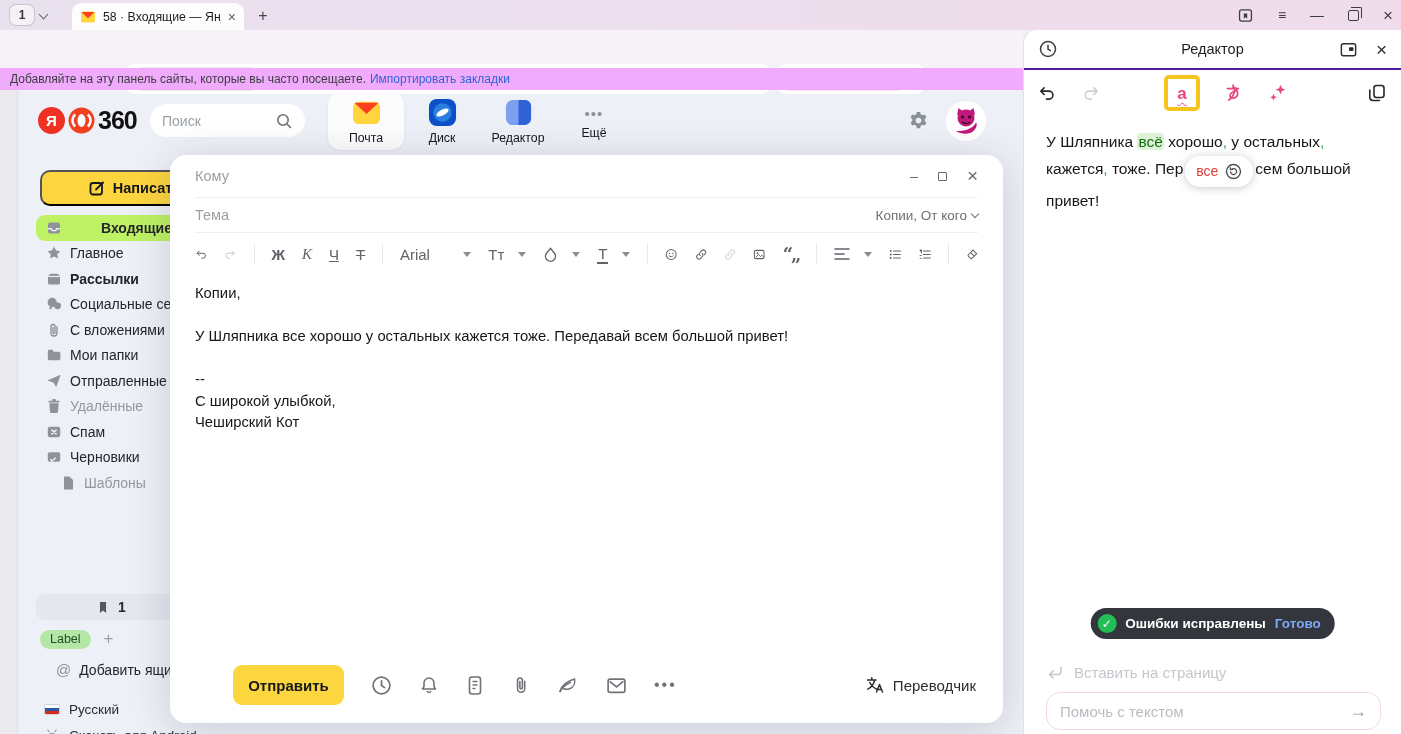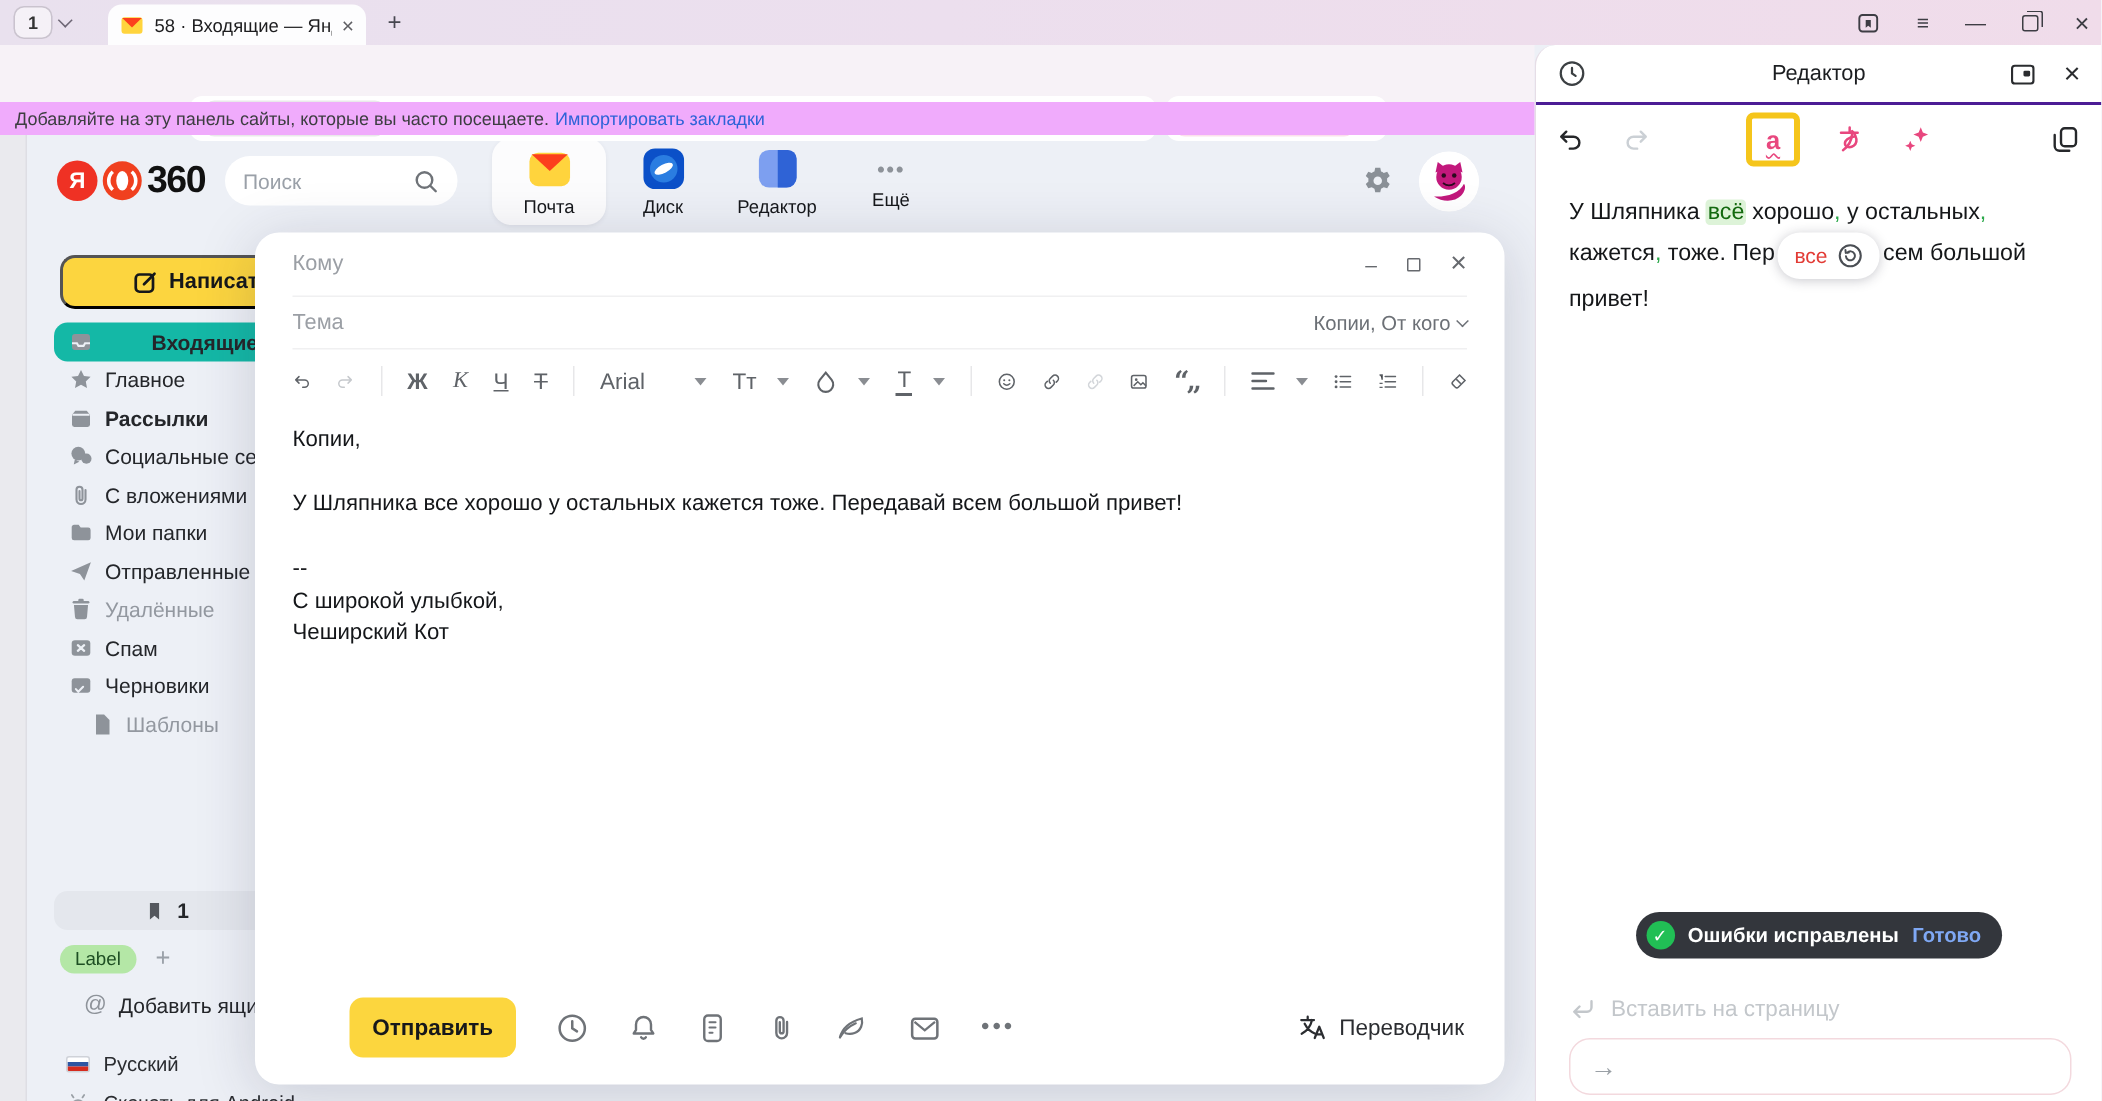--- a/index.html
+++ b/index.html
@@ -71,21 +71,21 @@
   .m-gear { position:absolute; left:908px; top:20px; }
   .m-avatar { position:absolute; left:946px; top:11px; width:40px; height:40px; border-radius:50%; background:#fff; overflow:hidden; }
 
   
   .compose-btn { position:absolute; left:40px; top:80px; width:190px; height:36px; background:#fcd53f; border-radius:10px;
     display:flex; align-items:center; justify-content:center; gap:8px; font-size:14.5px; font-weight:bold; color:#15171a; }
   .sb-list { position:absolute; left:36px; top:125px; width:150px; }
   .sb-row { height:25.5px; display:flex; align-items:center; gap:8px; padding-left:10px; font-size:14px; color:#24262a;
     border-radius:9px; white-space:nowrap; }
   .sb-row .ic { width:16px; height:16px; flex:0 0 16px; display:flex; align-items:center; justify-content:center; }
-  .sb-row.active { background:#14b8a6; font-weight:bold;gap:39px; }
+  .sb-row.active { background:#bef264; font-weight:bold;gap:39px; }
   .sb-row.bold { font-weight:bold; }
   .sb-row.muted { color:#9398a0; }
   .sb-row.indent { padding-left:24px; }
   .bm-row { position:absolute; left:36px; top:504px; width:150px; height:26px; background:#e4e7ed; border-radius:9px;
     display:flex; align-items:center; justify-content:center; gap:8px; font-size:14px; font-weight:bold; color:#24262a; }
   .label-row { position:absolute; left:40px; top:539px; display:flex; align-items:center; gap:13px; }
   .label-pill { background:#b4e7a6; color:#1e4f23; font-size:12.5px; padding:2px 10px 3px; border-radius:10px; }
   .label-plus { color:#9aa0a8; font-size:17px; }
   .addbox-row { position:absolute; left:56px; top:571px; display:flex; align-items:center; gap:8px; font-size:14px; color:#24262a; white-space:nowrap; }
   .addbox-row .at { color:#8e939a; font-size:15px; }
@@ -650,17 +650,18 @@
     </div>
 
     <div class="insert-row">
       <svg width="18" height="16" viewBox="0 0 18 16">
           <path d="M15 2.5v4a3 3 0 0 1-3 3H4M7 6L3.5 9.5 7 13" fill="none" stroke="#c3c7cb" stroke-width="1.6" stroke-linecap="round" stroke-linejoin="round"></path>
         </svg>
       <span>Вставить на страницу</span>
     </div>
 
     <div class="helpinput">
+      <input type="text" placeholder="Помочь с текстом" style="">
       <span class="arrow-send">→</span>
     </div>
   </div>
 
 </div>
 
 </body></html>

